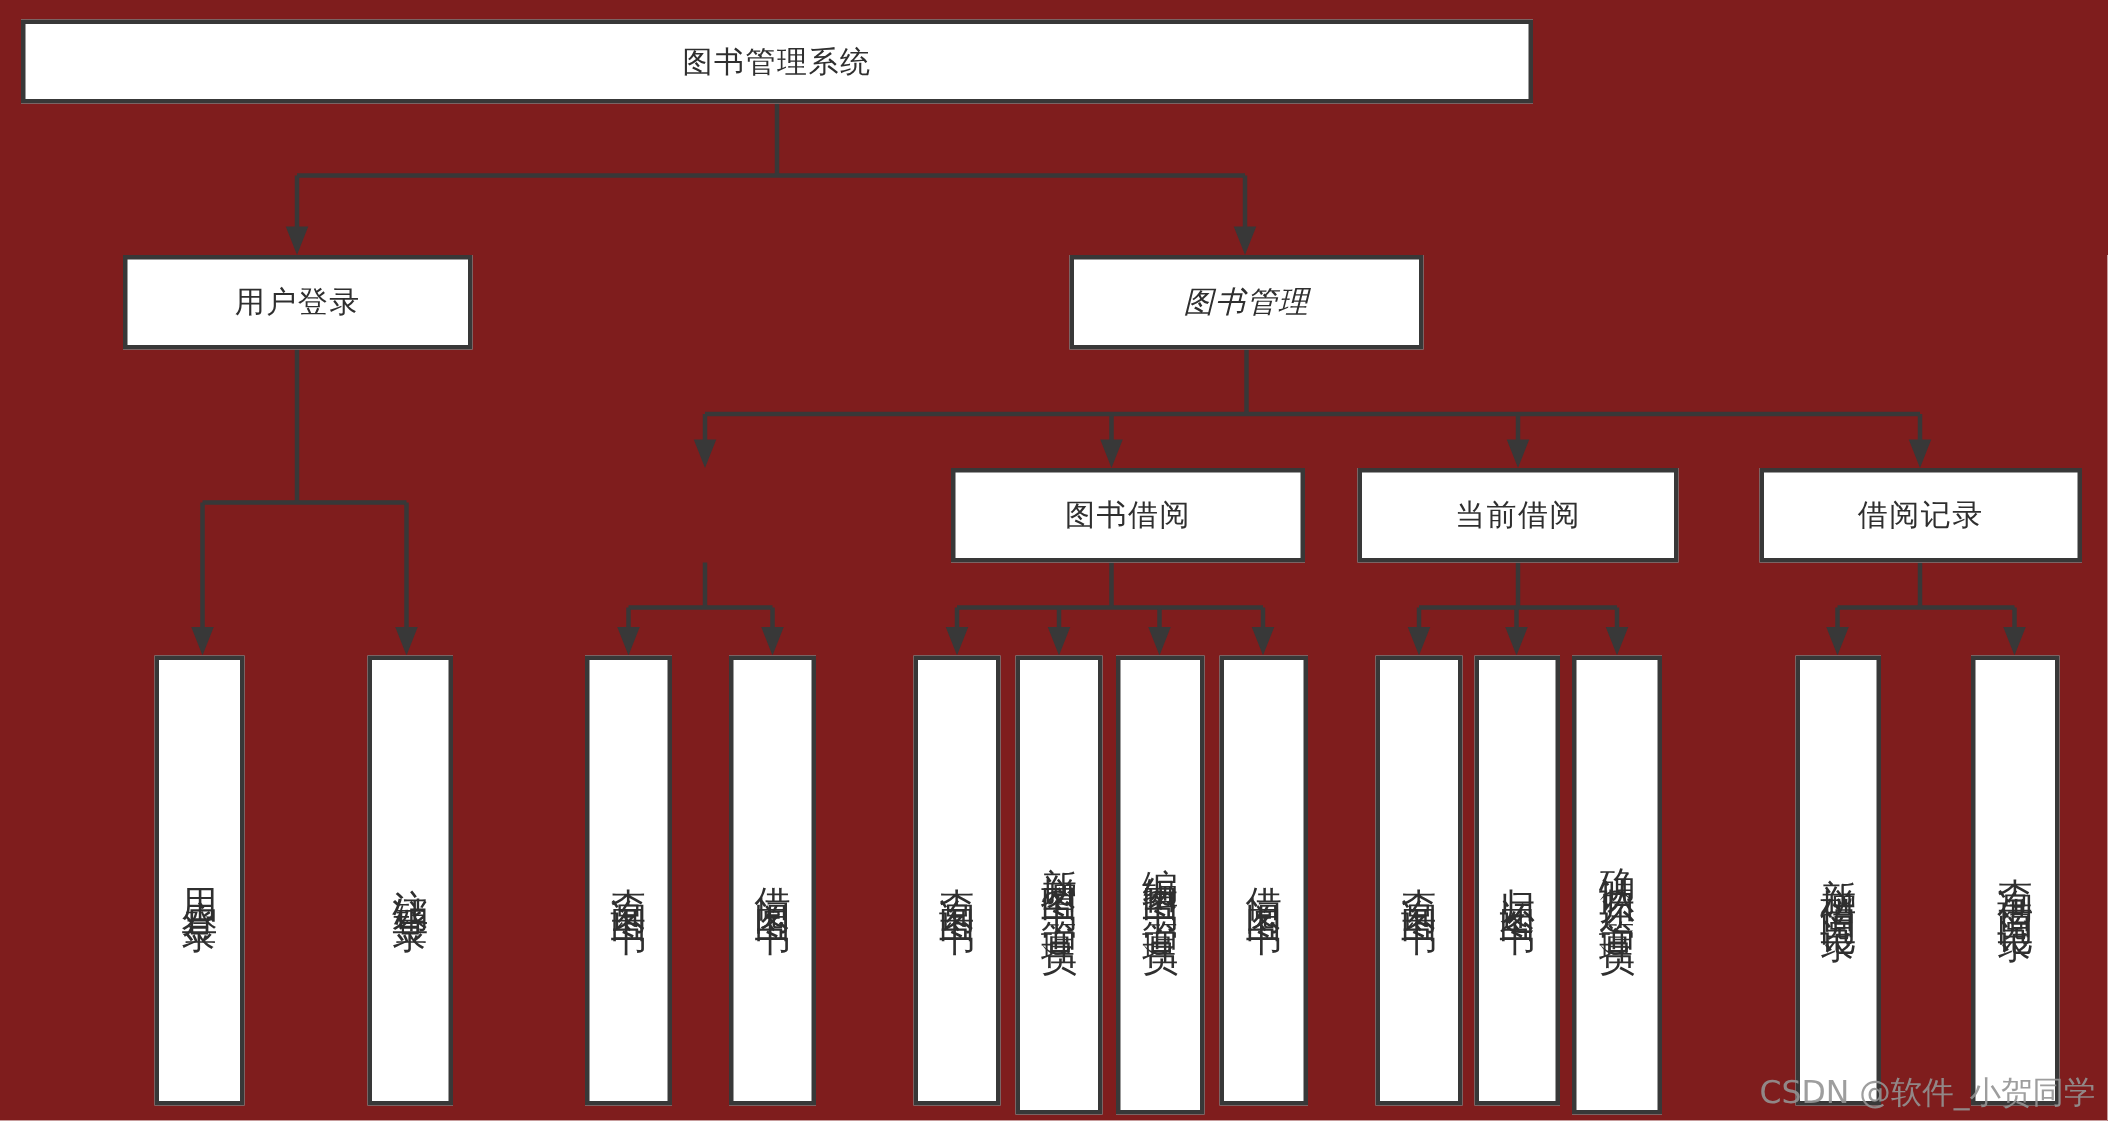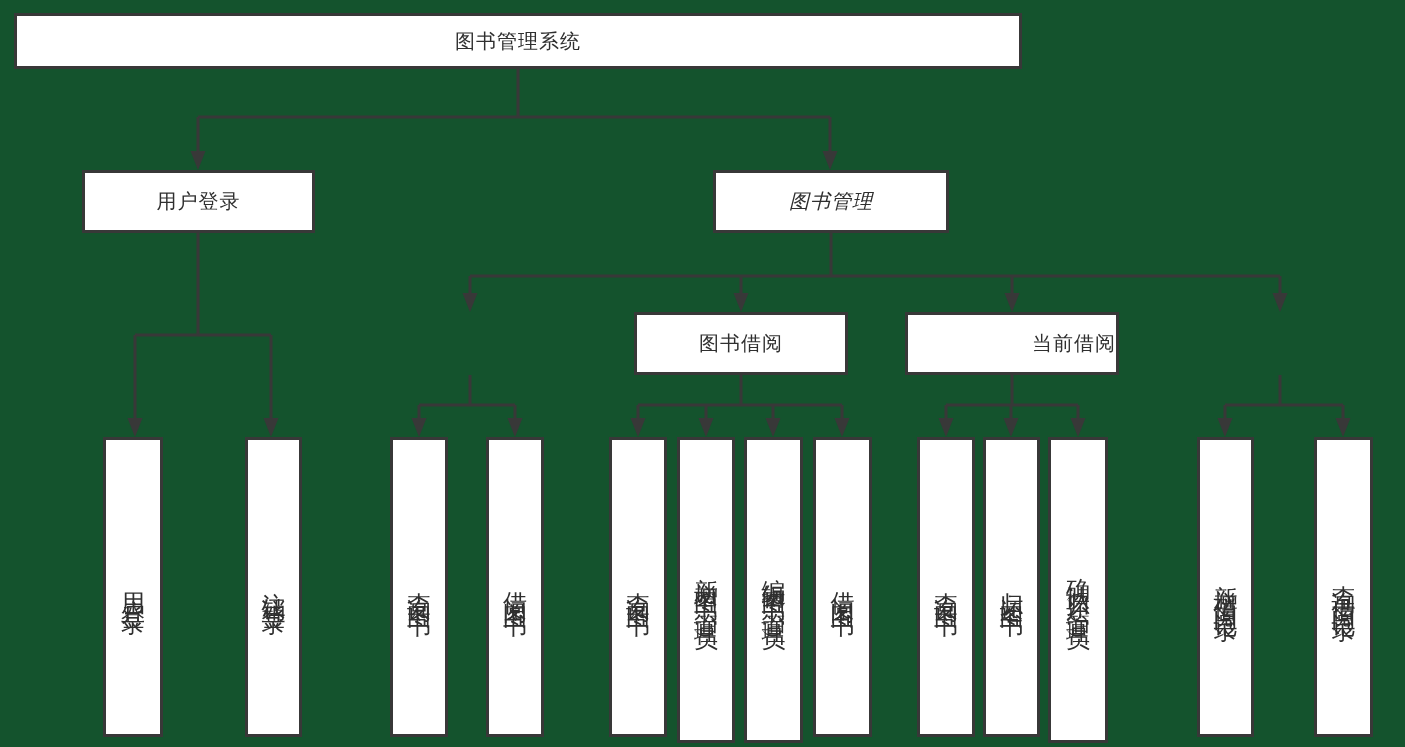--- a/index.html
+++ b/index.html
@@ -5,21 +5,21 @@
   html, body {
     margin: 0;
     padding: 0;
     background: #ffffff;
     font-family: "DejaVu Sans", "Liberation Sans", sans-serif;
   }
   .canvas {
     position: relative;
     width: 1405px;
     height: 747px;
-    background: #14532d;
+    background: #7f1d1d;
     overflow: hidden;
   }
   .connectors {
     position: absolute;
     left: 0; top: 0;
     width: 1405px;
     height: 747px;
   }
   .node {
     position: absolute;
@@ -124,25 +124,28 @@
     <span>图书管理系统</span>
   </div>
 
   <div class="node node-h" style="left:82px; top:170px; width:233px; height:63px;">
     <span>用户登录</span>
   </div>
   <div class="node node-h" style="left:713px; top:170px; width:236px; height:63px;font-style:italic;">
     <span>图书管理</span>
   </div>
 
-  <div class="node node-h" style="left:634px; top:312px; width:214px; height:63px;justify-content:center;">
+  <div class="node node-h" style="left:634px; top:312px; width:236px; height:63px;justify-content:center;">
     <span>图书借阅</span>
   </div>
-  <div class="node node-h" style="left:905px; top:312px; width:214px; height:63px;justify-content:flex-end;">
+  <div class="node node-h" style="left:905px; top:312px; width:214px; height:63px;">
     <span>当前借阅</span>
+  </div>
+  <div class="node node-h" style="left:1173px; top:312px; width:215px; height:63px;">
+    <span>借阅记录</span>
   </div>
 
   <div class="node node-v" style="left:103px; top:437px; width:60px; height:300px;">
     <span class="vtext">用户登录</span>
   </div>
   <div class="node node-v" style="left:245px; top:437px; width:57px; height:300px;">
     <span class="vtext">注销登录</span>
   </div>
 
   <div class="node node-v" style="left:390px; top:437px; width:58px; height:300px;">
@@ -175,14 +178,15 @@
     <span class="vtext">确认归还（管理员）</span>
   </div>
 
   <div class="node node-v" style="left:1197px; top:437px; width:57px; height:300px;">
     <span class="vtext">新增借阅记录</span>
   </div>
   <div class="node node-v" style="left:1314px; top:437px; width:59px; height:300px;">
     <span class="vtext">查询借阅记录</span>
   </div>
 
+  <div class="watermark">CSDN @软件_小贺同学</div>
 
 </div>
 
 </body></html>

